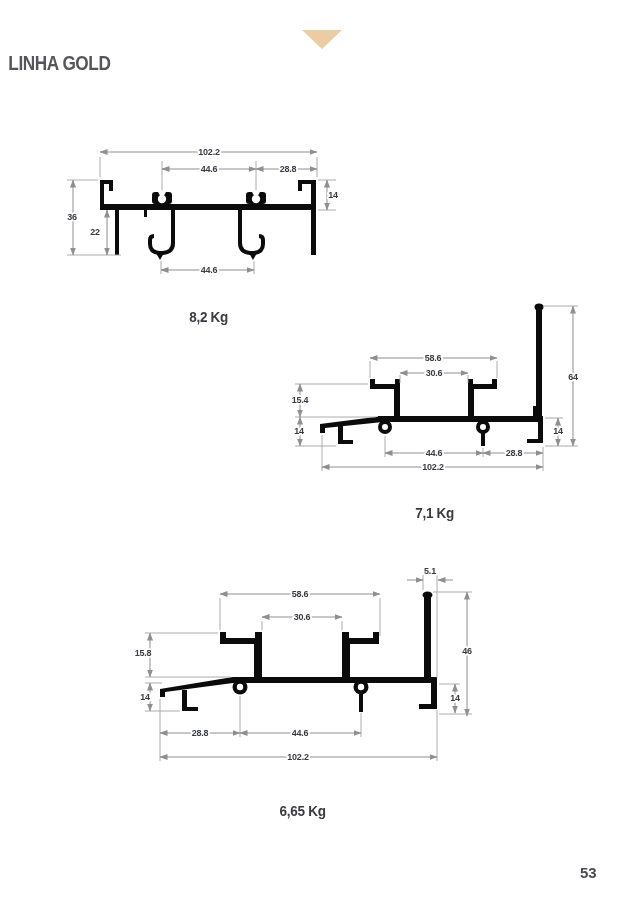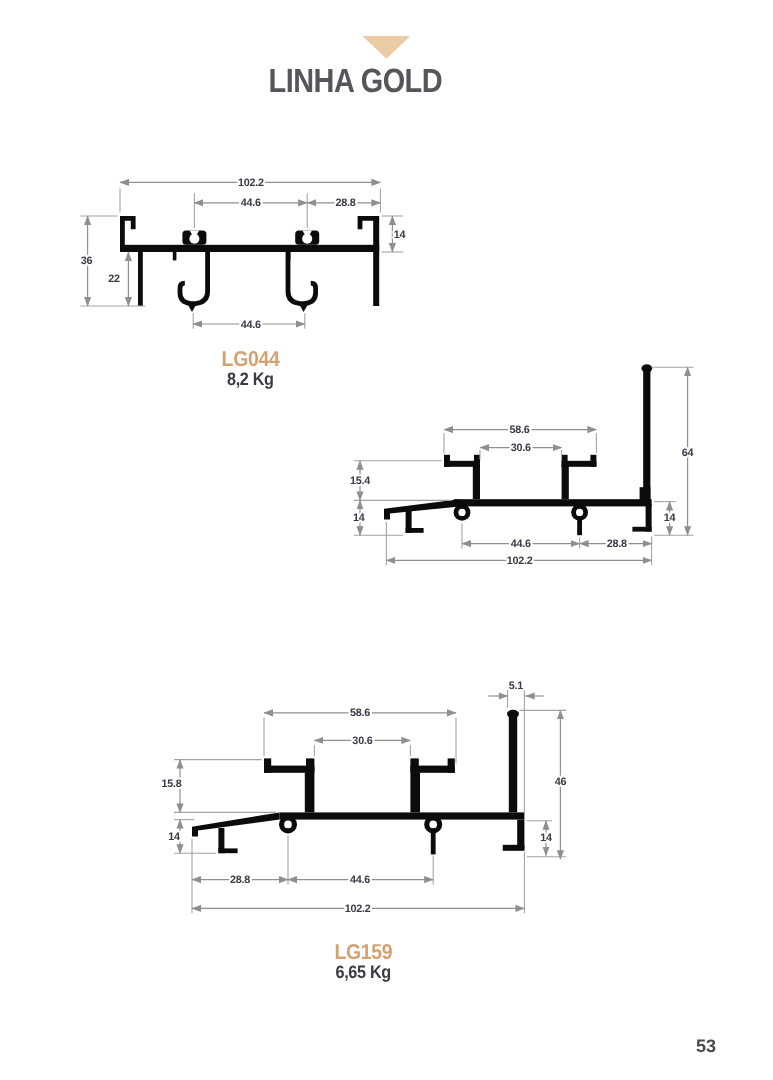--- a/index.html
+++ b/index.html
@@ -1,22 +1,22 @@
 <!DOCTYPE html>
 <html><head>
 <meta charset="utf-8">
 <style>
   html,body{margin:0;padding:0;background:#fff;}
   .page{position:relative;width:644px;height:900px;background:#ffffff;overflow:hidden;
         font-family:"Liberation Sans",sans-serif;}
   .tri{position:absolute;left:302px;top:30px;width:0;height:0;
        border-left:20px solid transparent;border-right:20px solid transparent;
        border-top:19px solid #EBCCA4;}
-  .title{position:absolute;left:0;top:52px;width:593px;text-align:center;
-         font-size:28px;font-weight:bold;color:#55555B;letter-spacing:-0.5px;}
+  .title{position:absolute;left:0;top:52px;width:593px;text-align:left;
+         font-size:20px;font-weight:bold;color:#55555B;letter-spacing:-0.5px;}
   .title span{display:inline-block;transform:scaleX(0.86);transform-origin:center;}
   .fig-label{position:absolute;width:300px;text-align:center;line-height:1.05;}
   .code{font-size:18px;font-weight:bold;color:#D3A273;letter-spacing:-0.3px;}
   .code span,.weight span{display:inline-block;transform:scaleX(0.9);transform-origin:center;}
   .weight{font-size:15px;font-weight:bold;color:#3A3A42;letter-spacing:-0.3px;text-align:center;}
   .pagenum{position:absolute;left:580px;top:864px;width:48px;text-align:left;
            font-size:15px;font-weight:bold;color:#4A4A50;}
   svg{position:absolute;overflow:visible;}
   .shape{fill:#0B0B0B;stroke:none;}
   .chan{fill:none;stroke:#0B0B0B;stroke-width:4;stroke-linecap:butt;}
@@ -86,21 +86,20 @@
       <line class="dim" x1="161" y1="270" x2="254" y2="270" marker-start="url(#ah1)" marker-end="url(#ah1)"></line>
       <text class="dtext" x="209" y="155">102.2</text>
       <text class="dtext" x="209" y="172">44.6</text>
       <text class="dtext" x="288" y="172">28.8</text>
       <text class="dtext" x="333" y="198">14</text>
       <text class="dtext" x="72" y="220">36</text>
       <text class="dtext" x="95" y="235">22</text>
       <text class="dtext" x="209" y="273">44.6</text>
     </g>
   </svg>
-  <div class="fig-label code" style="left:59px;top:290px;"><span>LG044</span></div>
   <div class="fig-label weight" style="left:59px;top:309px;"><span>8,2 Kg</span></div>
 
   <svg style="left:285px;top:295px;" width="310" height="185" viewBox="285 295 310 185">
     <defs>
       <marker id="ah2" viewBox="0 0 8 8" refX="7.5" refY="4" markerWidth="8" markerHeight="8" orient="auto-start-reverse">
         <path d="M0,1 L8,4 L0,7 Z" fill="#8F8F8F"></path>
       </marker>
     </defs>
     <g>
       <rect class="shape" x="378" y="416" width="165" height="6"></rect>
@@ -162,20 +161,21 @@
       <text class="dtext" x="434" y="376">30.6</text>
       <text class="dtext" x="300" y="403">15.4</text>
       <text class="dtext" x="299" y="434">14</text>
       <text class="dtext" x="573" y="380">64</text>
       <text class="dtext" x="558" y="434">14</text>
       <text class="dtext" x="434" y="456">44.6</text>
       <text class="dtext" x="514" y="456">28.8</text>
       <text class="dtext" x="433" y="470">102.2</text>
     </g>
   </svg>
+  <div class="fig-label weight" style="left:285px;top:505px;"><span>7,1 Kg</span></div>
 
   <svg style="left:125px;top:560px;" width="365" height="212" viewBox="125 560 365 212">
     <defs>
       <marker id="ah3" viewBox="0 0 8 8" refX="7.5" refY="4" markerWidth="8" markerHeight="8" orient="auto-start-reverse">
         <path d="M0,1 L8,4 L0,7 Z" fill="#8F8F8F"></path>
       </marker>
     </defs>
     <g>
       <rect class="shape" x="233" y="677" width="204" height="6"></rect>
       <rect class="shape" x="424" y="594" width="7" height="83"></rect>
@@ -241,17 +241,16 @@
       <text class="dtext" x="302" y="620">30.6</text>
       <text class="dtext" x="143" y="656">15.8</text>
       <text class="dtext" x="145" y="700">14</text>
       <text class="dtext" x="467" y="654">46</text>
       <text class="dtext" x="455" y="701">14</text>
       <text class="dtext" x="200" y="736">28.8</text>
       <text class="dtext" x="300" y="736">44.6</text>
       <text class="dtext" x="298" y="760">102.2</text>
     </g>
   </svg>
-  <div class="fig-label code" style="left:153px;top:784px;"><span>LG159</span></div>
   <div class="fig-label weight" style="left:153px;top:803px;"><span>6,65 Kg</span></div>
 
   <div class="pagenum">53</div>
 </div>
 
 </body></html>

